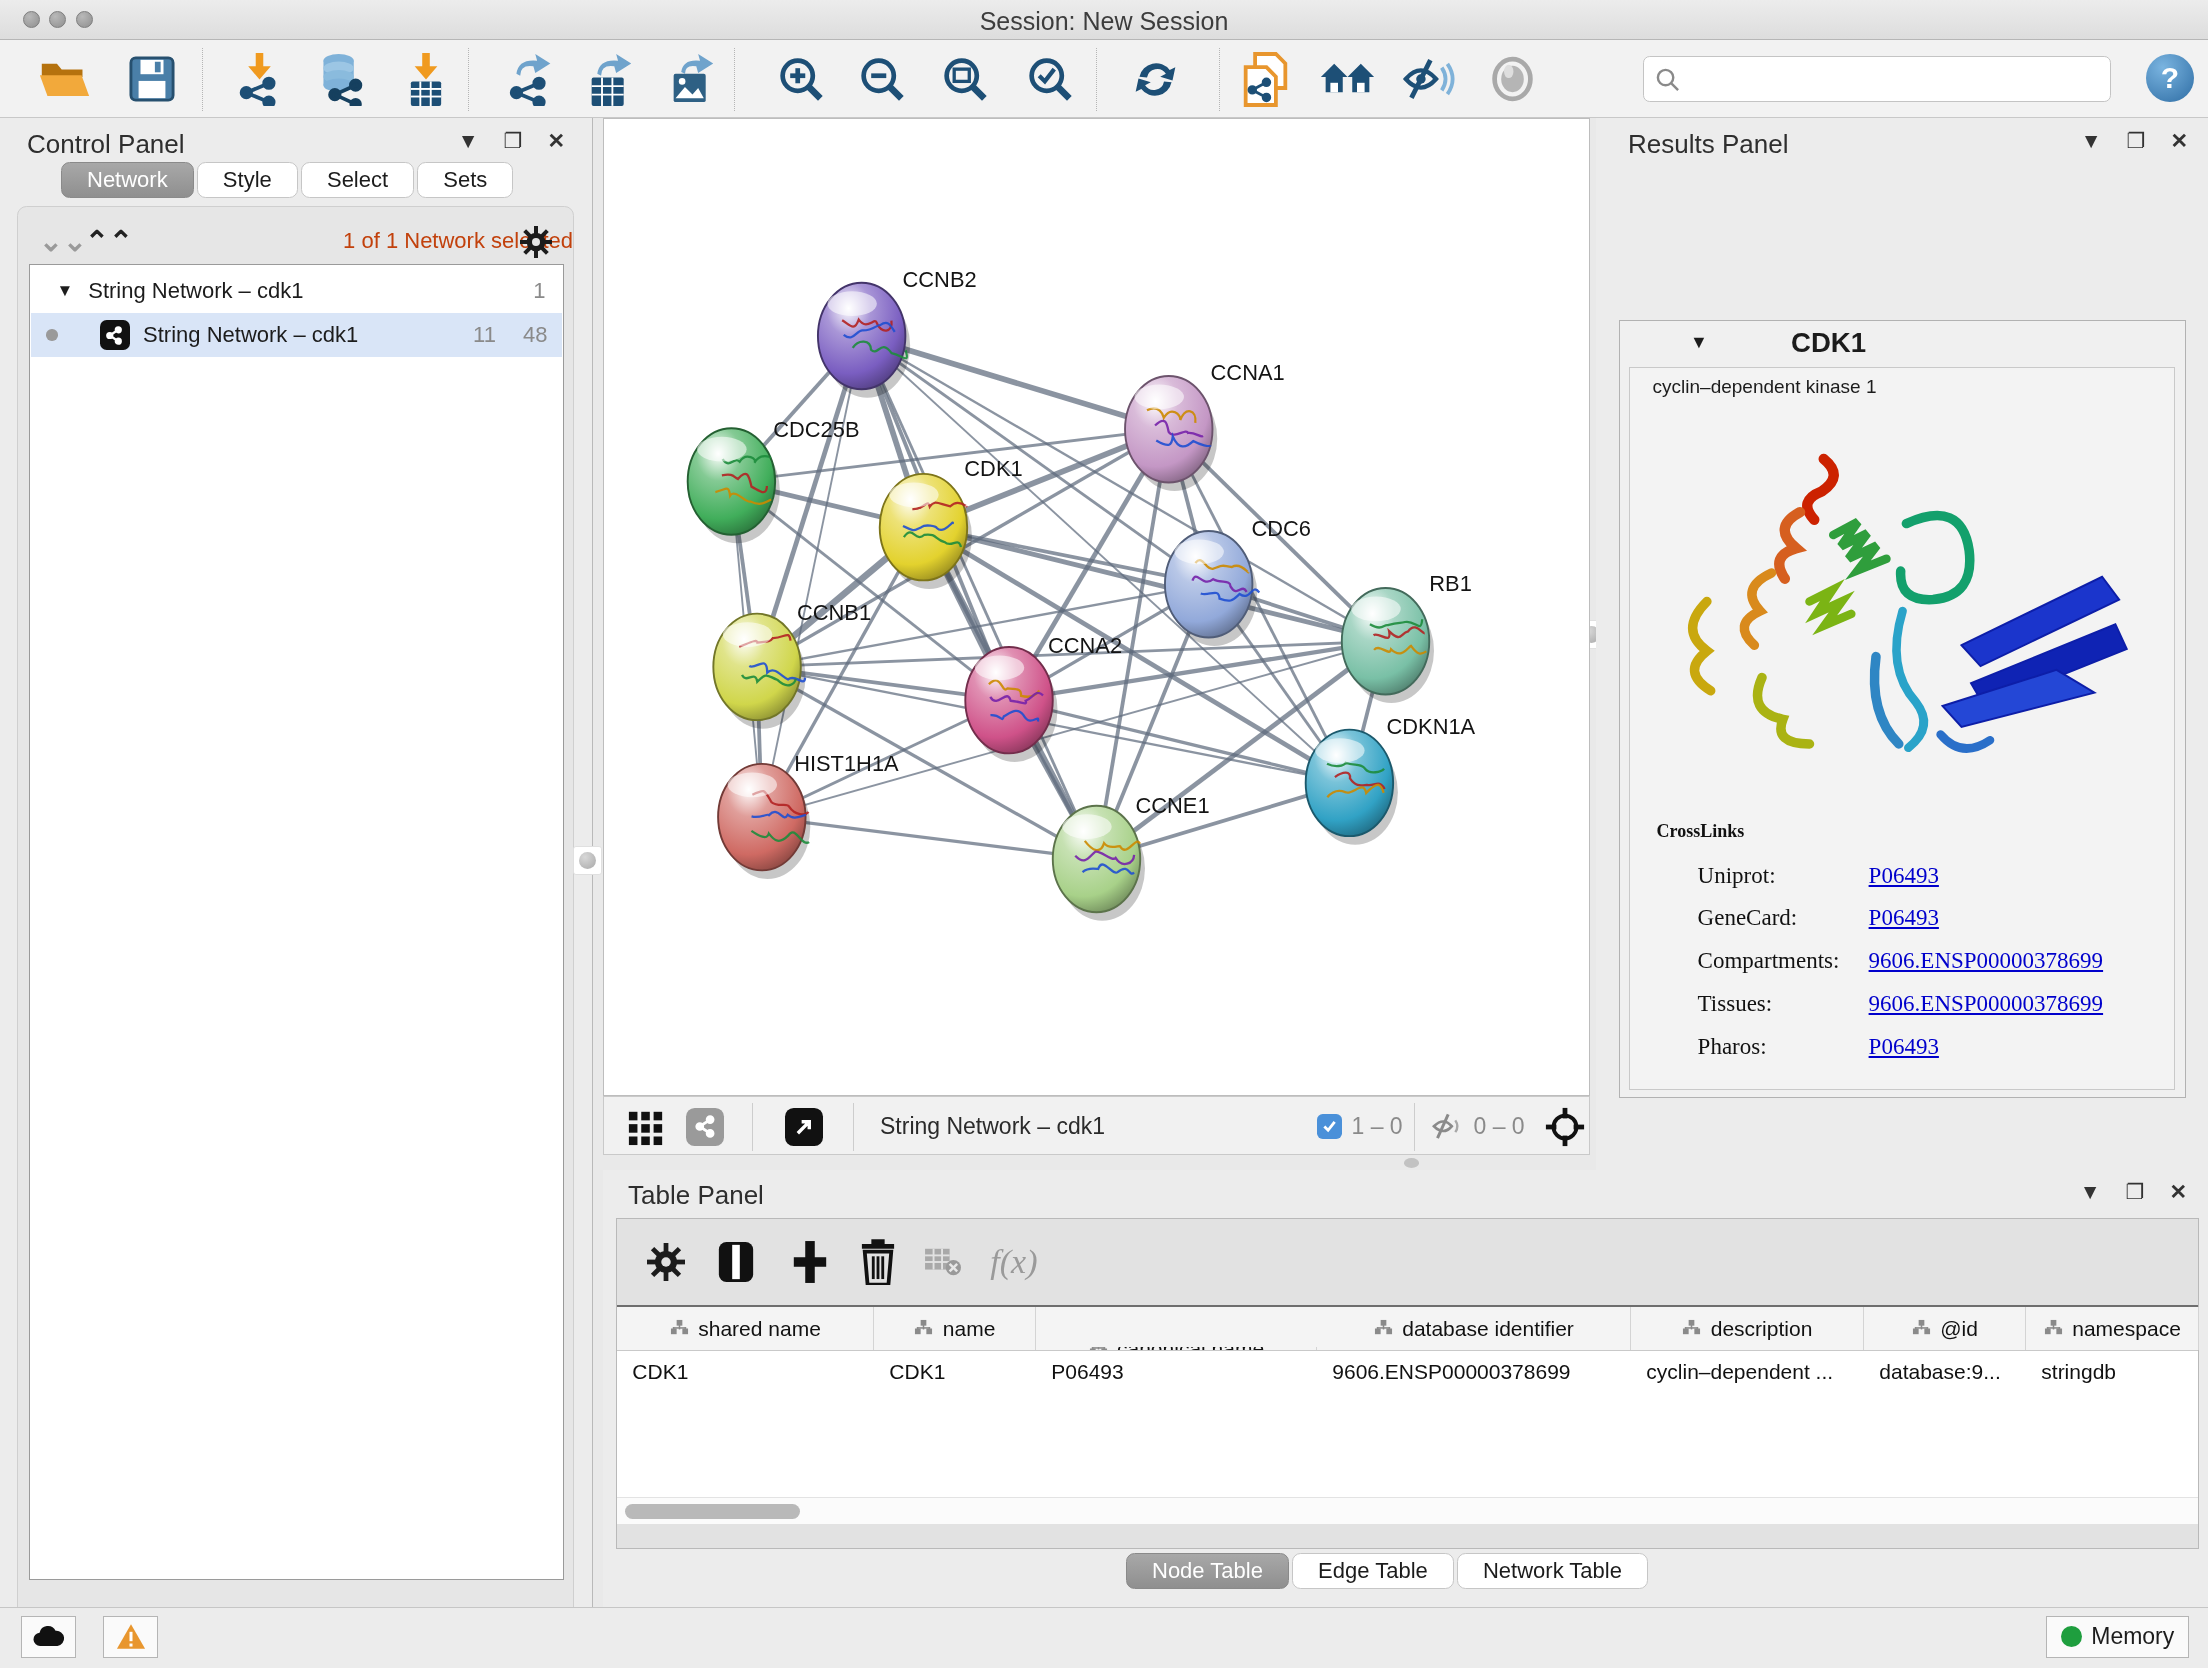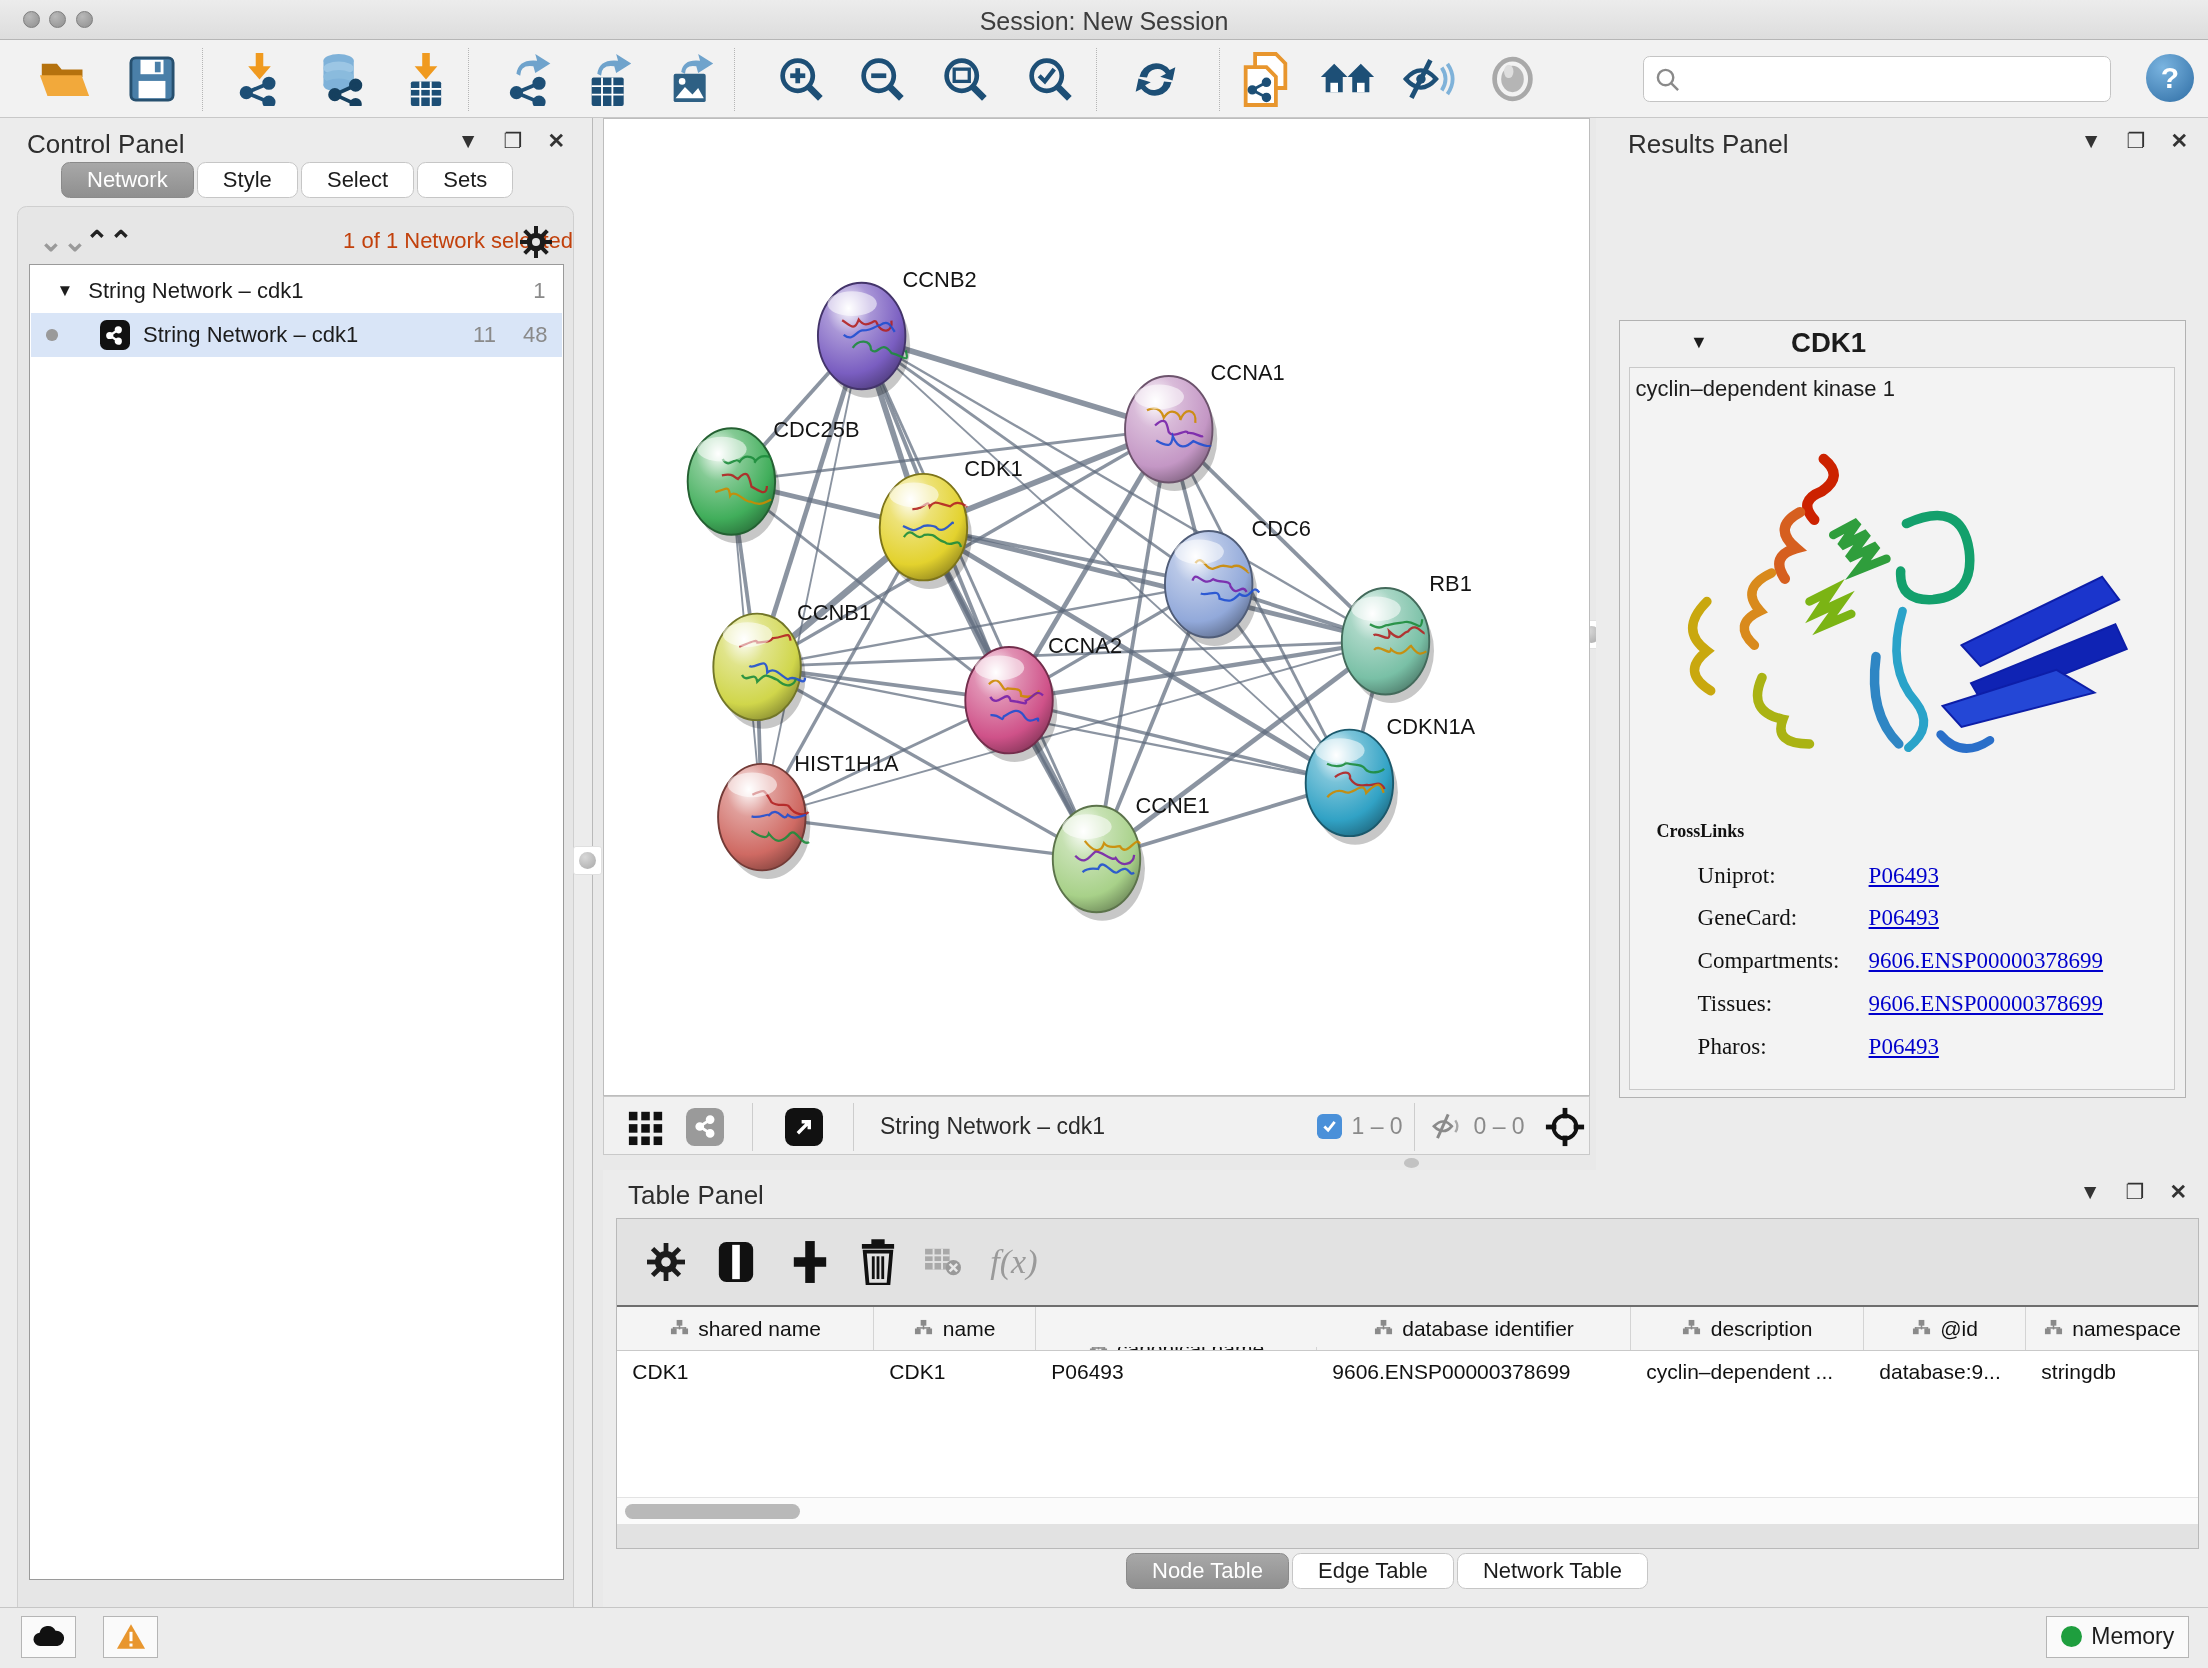--- a/index.html
+++ b/index.html
@@ -658,21 +658,21 @@
       <span>❐</span>
       <span style="font-weight:bold">✕</span>
     </div>
 
     <div class="rp-cdkbox">
       <div class="rp-cdkhead">
         <span style="position:absolute;left:70px;top:11.4px;font-size:18px">▼</span>
         <span style="position:absolute;left:171px;top:5.7px;font-size:27.6px;font-weight:bold">CDK1</span>
       </div>
       <div class="rp-inner">
-        <div style="position:absolute;left:6px;top:7.6px;font-size:22px">cyclin–dependent kinase 1</div>
+        <div style="position:absolute;left:23px;top:7.6px;font-size:19px">cyclin–dependent kinase 1</div>
         <svg style="position:absolute;left:27px;top:53px" width="495" height="380" viewBox="0 0 520 400">
           <g fill="none" stroke-linecap="round">
             <path d="M175 40 q22 18 -2 34 q-26 10 -8 30" stroke="#cc2200" stroke-width="11"></path>
             <path d="M150 96 q-30 16 -4 38 q-28 8 -12 32" stroke="#d65f1f" stroke-width="11"></path>
             <path d="M120 160 q-34 16 -12 40 q-30 14 -6 36" stroke="#d98a1c" stroke-width="10"></path>
             <path d="M52 190 q-30 30 0 52 q-28 22 4 42" stroke="#c9a80e" stroke-width="10"></path>
             <path d="M110 270 q-16 36 22 44 q-10 26 28 26" stroke="#aab313" stroke-width="10"></path>
             <path d="M185 120 l26 -14 l-18 26 l28 -14 l-20 27 l30 -14 l-20 26 l30 -12" stroke="#2f9e3c" stroke-width="9"></path>
             <path d="M160 190 l24 -12 l-16 24 l26 -12 l-18 25 l28 -12" stroke="#7bb414" stroke-width="9"></path>
             <path d="M262 108 q58 -26 66 28 q6 48 -38 52 q-36 2 -34 -30" stroke="#13a06c" stroke-width="10"></path>

